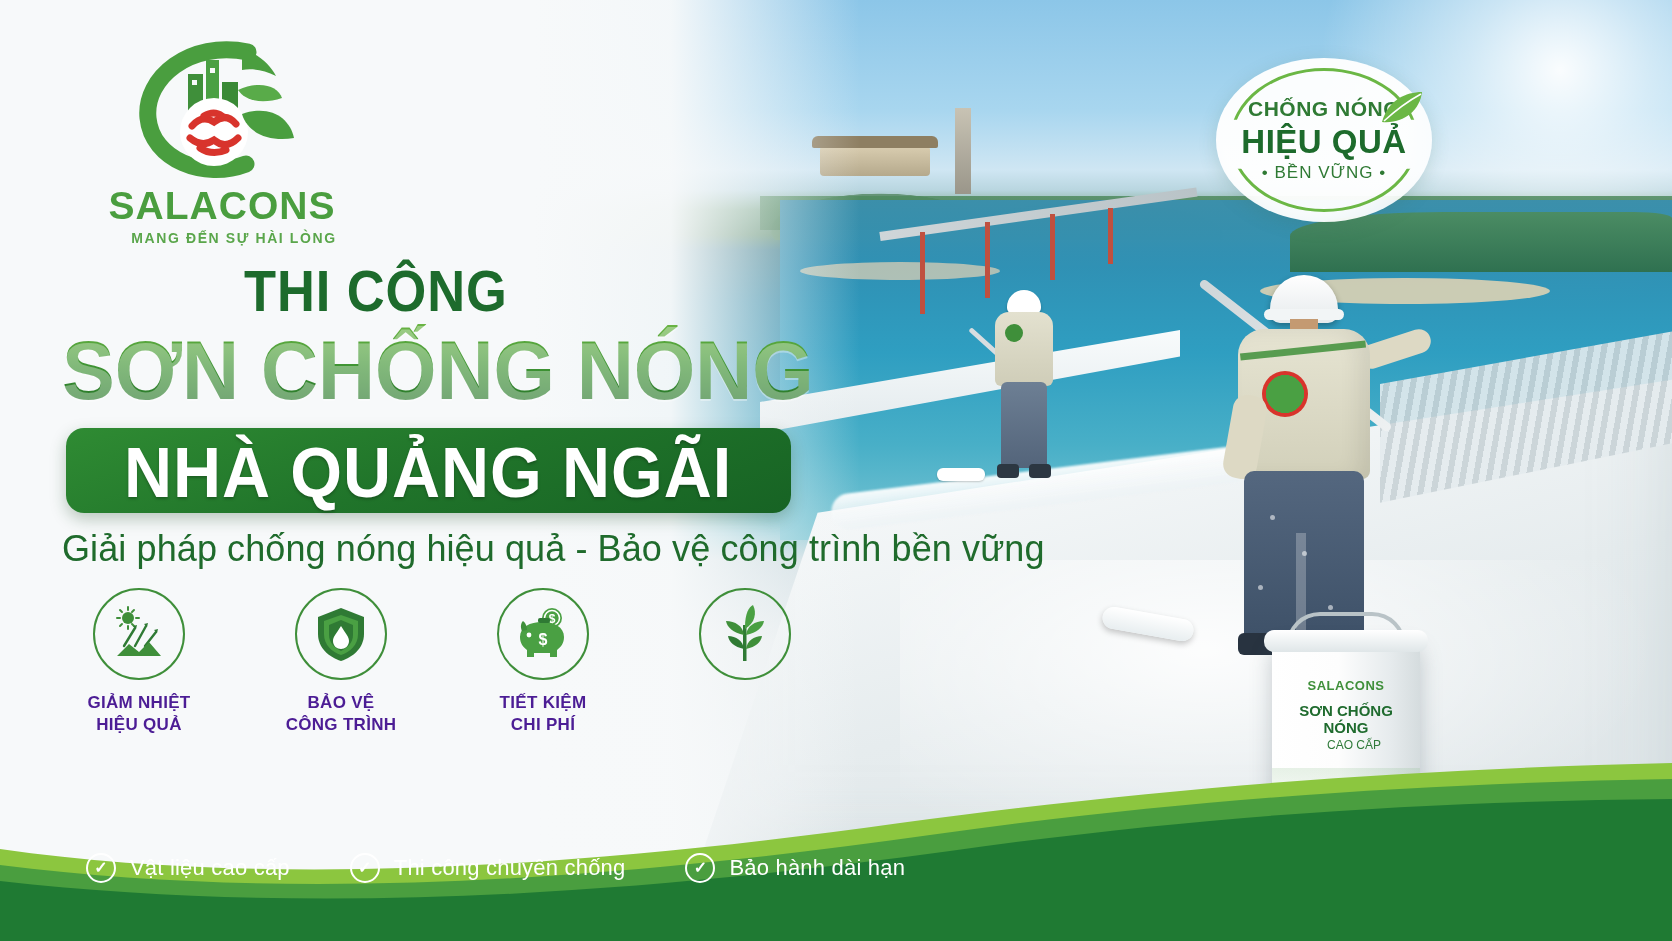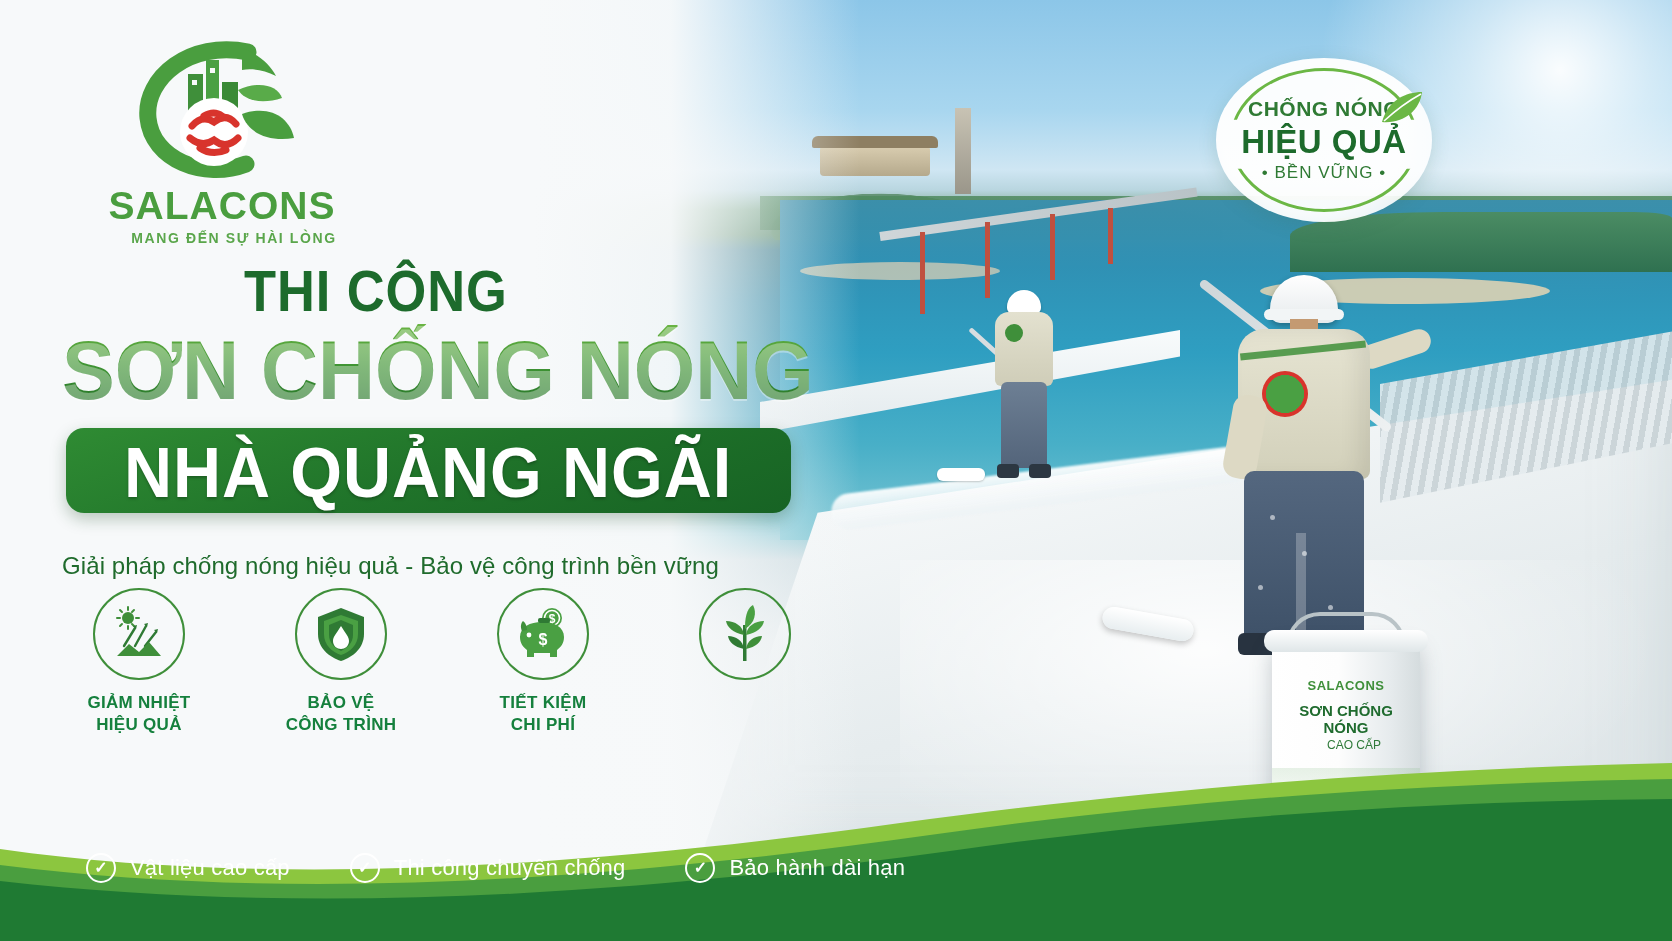--- a/index.html
+++ b/index.html
@@ -242,38 +242,37 @@
     box-shadow:0 6px 16px rgba(20,70,30,.28);
     display:flex; align-items:flex-end; justify-content:center;
   }
   .h-badge span {
     color:#fff; font-size:70px; font-weight:bold; letter-spacing:1px;
     transform:scaleX(.95); white-space:nowrap;
     text-shadow:0 2px 3px rgba(0,0,0,.25);
   }
   .subtitle {
     position:absolute; left:62px; top:528px;
-    font-size:24px; color:#1f6b2c; letter-spacing:.1px;
+    font-size:36px; color:#1f6b2c; letter-spacing:.1px;
     white-space:nowrap;
-    margin-top:24px;
   }
 
   
   .features {
     position:absolute; left:62px; top:588px; width:760px; height:170px;
     display:flex; gap:48px;
   }
   .feature { width:158px; text-align:center; }
   .circle {
     width:92px; height:92px; margin:0 auto 12px;
     border:2px solid #3f8f3a; border-radius:50%;
     display:flex; align-items:center; justify-content:center;
   }
   .feature .label {
-    font-size:17px; font-weight:bold; color:#15803d;
+    font-size:17px; font-weight:bold; color:#4c1d95;
     line-height:1.3; letter-spacing:.3px;
   }
 
   
   .seal {
     position:absolute; left:1216px; top:58px; width:216px; height:164px;
     border-radius:50%;
     background:radial-gradient(circle at 45% 38%, rgba(255,255,255,.96) 0 60%, rgba(255,255,255,.78) 100%);
     box-shadow:0 4px 18px rgba(60,110,90,.18);
     display:flex; flex-direction:column; align-items:center; justify-content:center;

